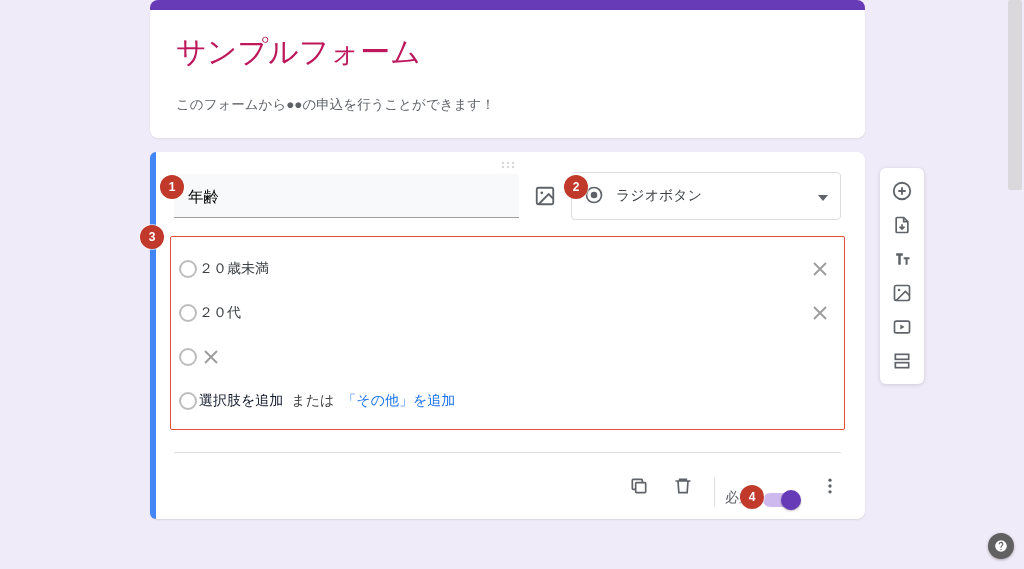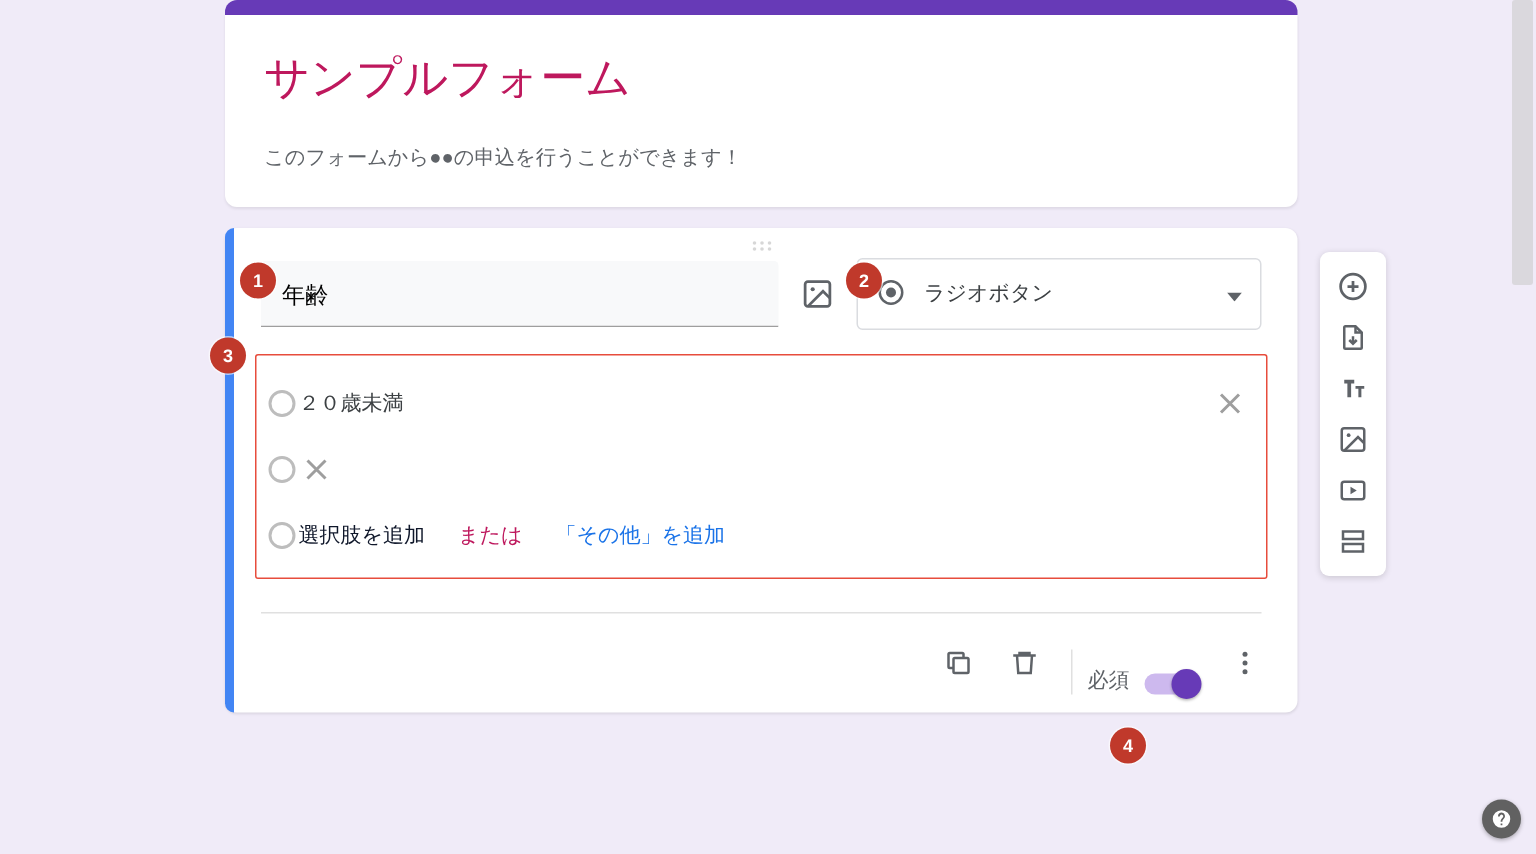--- a/index.html
+++ b/index.html
@@ -137,21 +137,21 @@
     font-size: 14px;
     color: #3c4043;
   }
   .remove-x {
     width: 24px; height: 24px;
     color: #9e9e9e;
     cursor: pointer;
     display: flex; align-items: center; justify-content: center;
   }
   .add-option-row .placeholder-text { color: #0f172a; font-size: 14px; }
-  .or-text { color: #be185d; font-size: 14px; margin: 0 20px; font-family: Liberation Serif, serif; }
+  .or-text { color: #404040; font-size: 14px; margin: 0 6px; font-family: Liberation Serif, serif; }
   .add-other { color: #1a73e8; font-size: 14px; cursor: pointer; text-align: center; }
 
   .card-divider {
     height: 1px;
     background: #e0e0e0;
     margin: 22px 24px 0 24px;
   }
 
   .action-row {
     display: flex;
@@ -312,20 +312,29 @@
       <div class="option-row">
         <span class="radio-empty"></span>
         <span class="option-label">２０歳未満</span>
         <span class="remove-x">
           <svg width="16" height="16" viewBox="0 0 16 16">
               <path d="M2 2 L14 14 M14 2 L2 14" stroke="currentColor" stroke-width="2"></path>
             </svg>
         </span>
       </div>
 
+      <div class="option-row">
+        <span class="radio-empty"></span>
+        <span class="option-label">２０代</span>
+        <span class="remove-x">
+          <svg width="16" height="16" viewBox="0 0 16 16">
+              <path d="M2 2 L14 14 M14 2 L2 14" stroke="currentColor" stroke-width="2"></path>
+            </svg>
+        </span>
+      </div>
 
       <div class="option-row">
         <span class="radio-empty"></span>
         <span class="remove-x">
           <svg width="16" height="16" viewBox="0 0 16 16">
               <path d="M2 2 L14 14 M14 2 L2 14" stroke="currentColor" stroke-width="2"></path>
             </svg>
         </span>
       </div>
 

